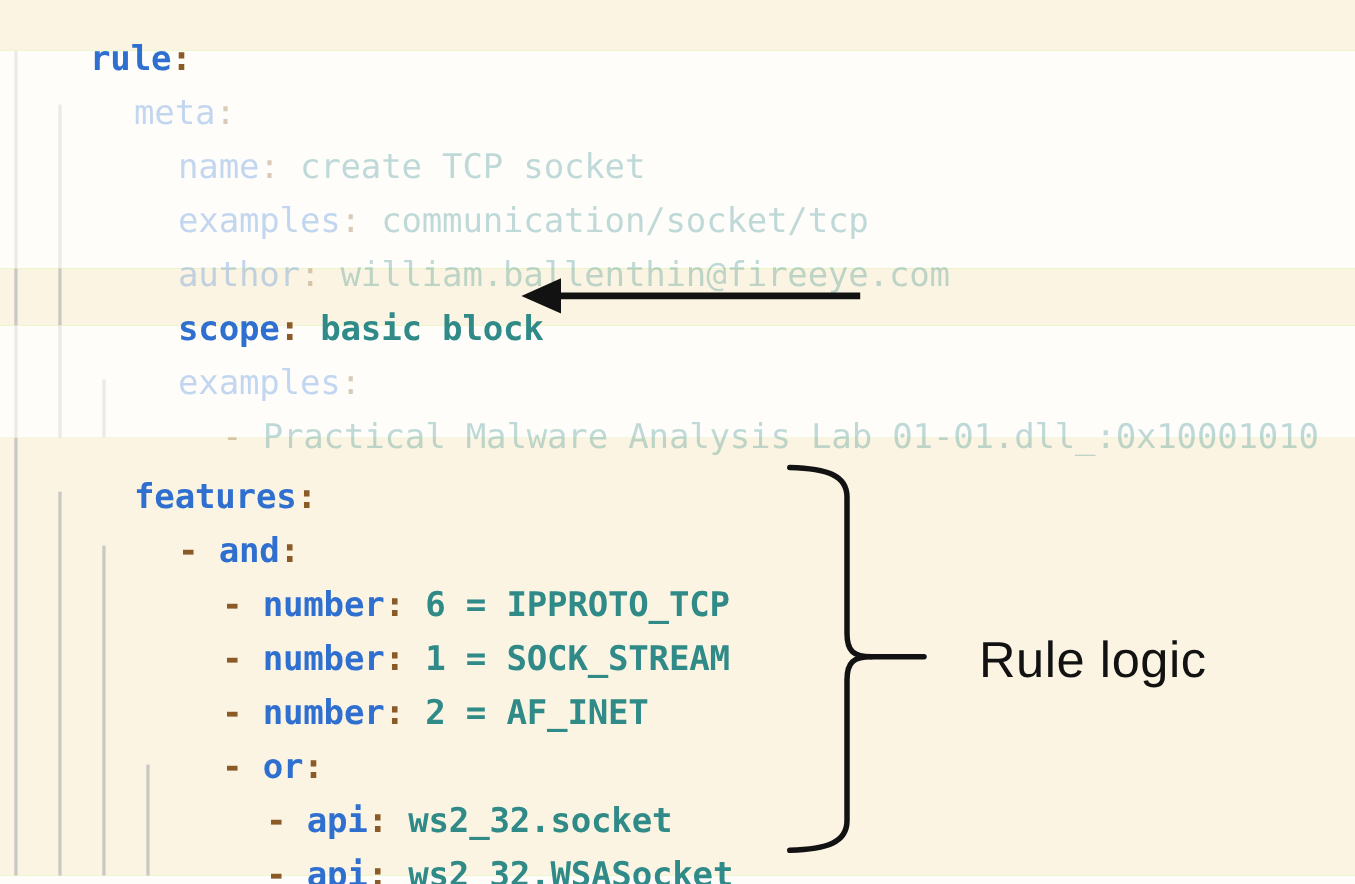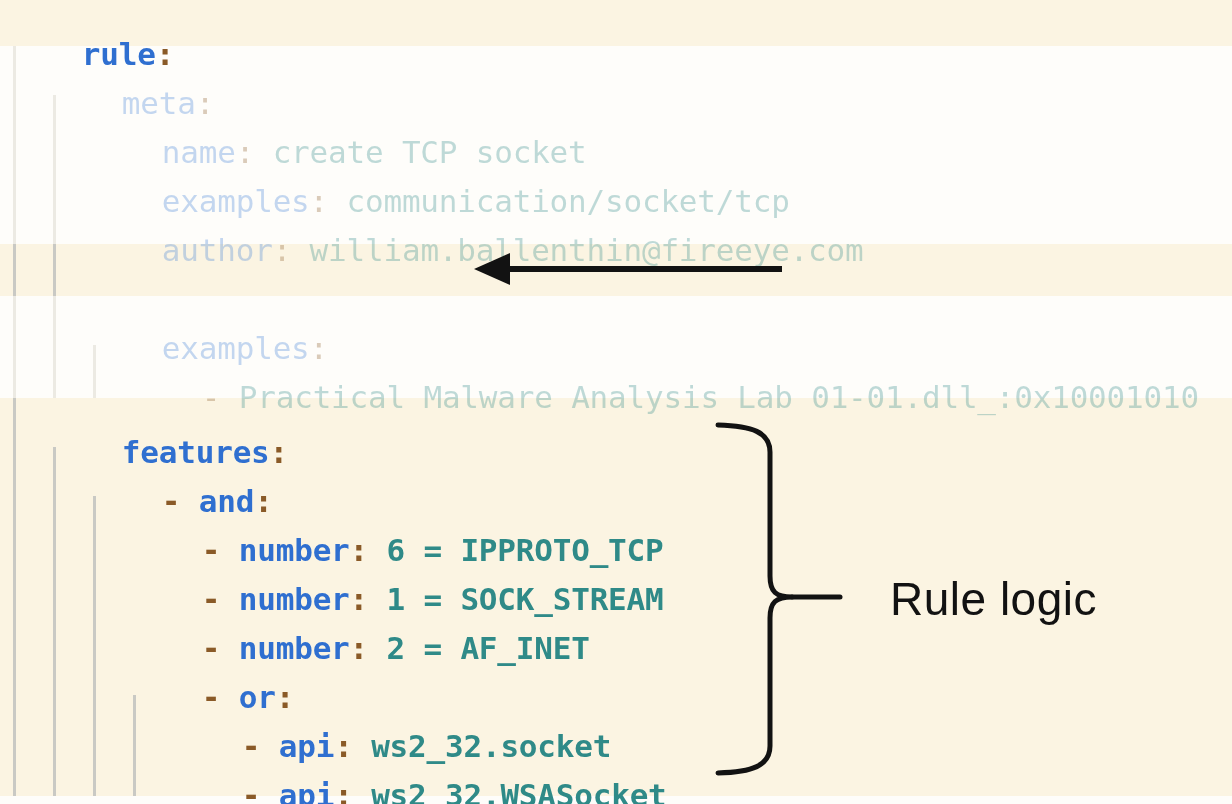--- a/index.html
+++ b/index.html
@@ -109,20 +109,23 @@
   </div>
 
   <div class="line dim" style="left:88px; top:155px;">
     <span class="k">examples</span><span class="p">:</span><span> </span><span class="v">communication/socket/tcp</span>
   </div>
 
   <div class="line dim" style="left:88px; top:204px;">
     <span class="k">author</span><span class="p">:</span><span> </span><span class="v">william.ballenthin@fireeye.com</span>
   </div>
 
+  <div class="line bold" style="left:88px; top:253px;">
+    <span class="kb">scope</span><span class="p">:</span><span> </span><span class="v">basic block</span>
+  </div>
 
   <div class="line dim" style="left:88px; top:302px;">
     <span class="k">examples</span><span class="p">:</span>
   </div>
 
   <div class="line dim" style="left:128px; top:351px;">
     <span class="p">-</span><span> </span><span class="v">Practical Malware Analysis Lab 01-01.dll_:0x10001010</span>
   </div>
 
   <div class="line bold" style="left:48px; top:406px;text-align:center;">

